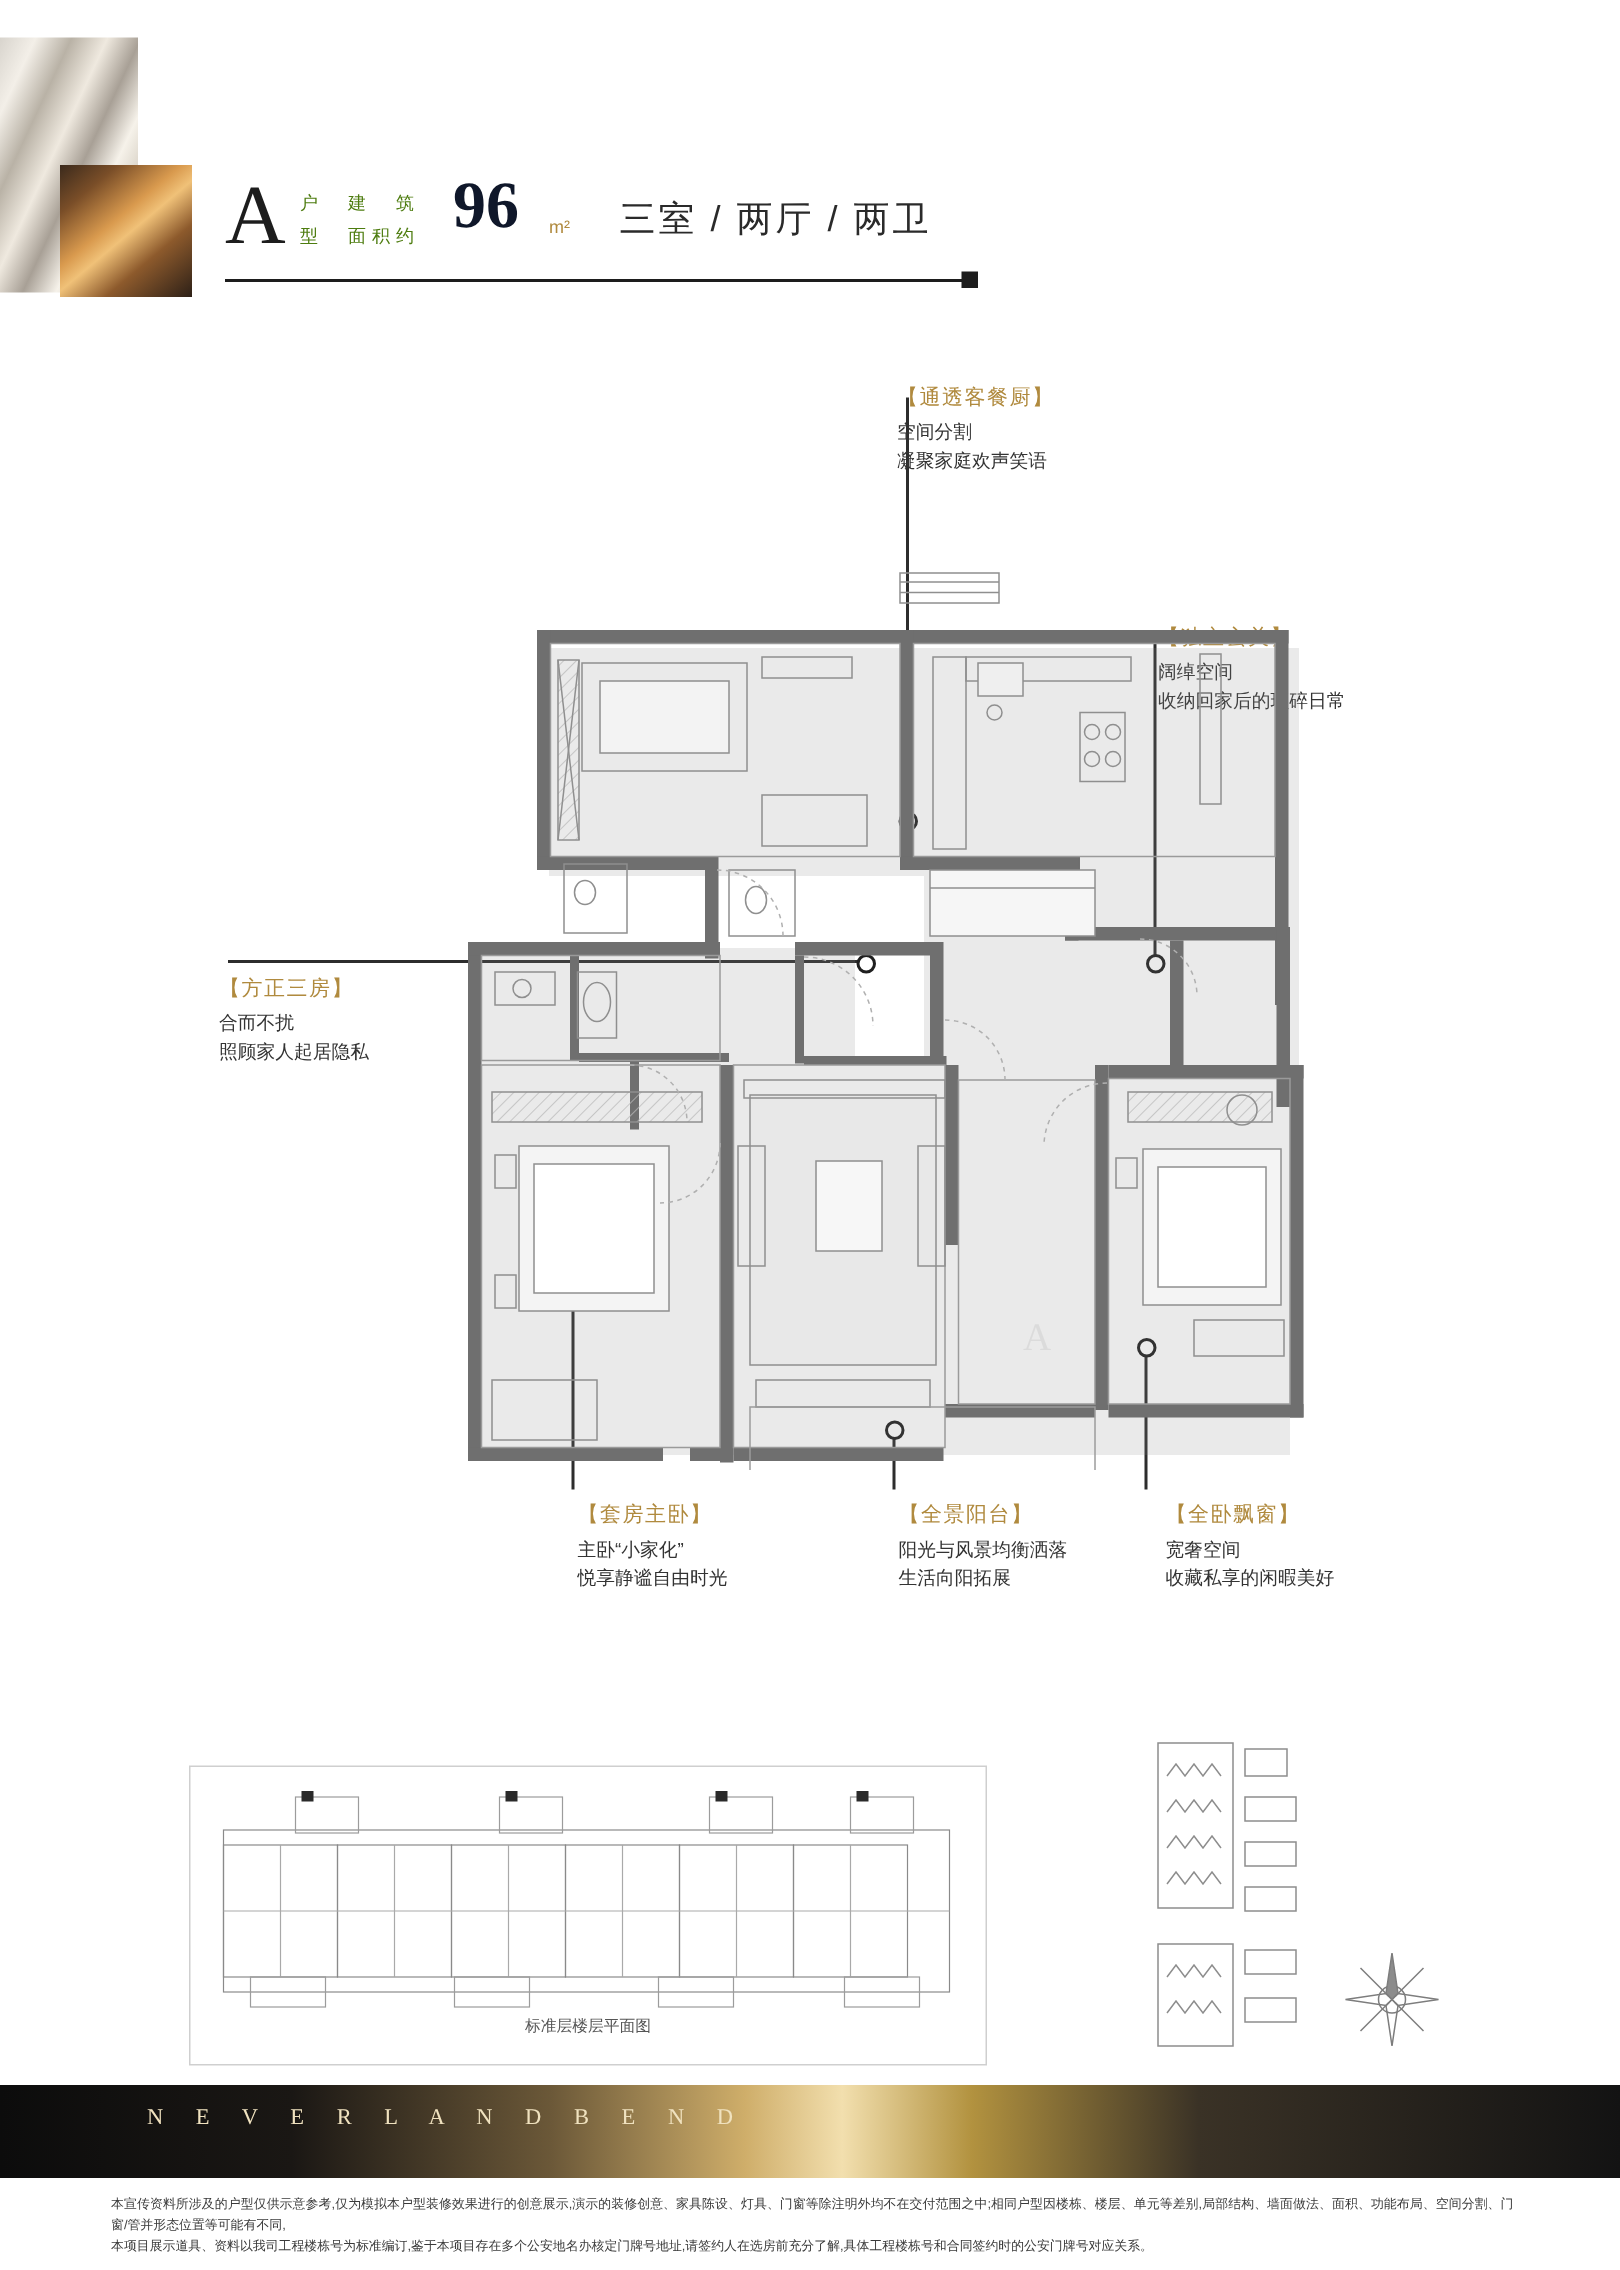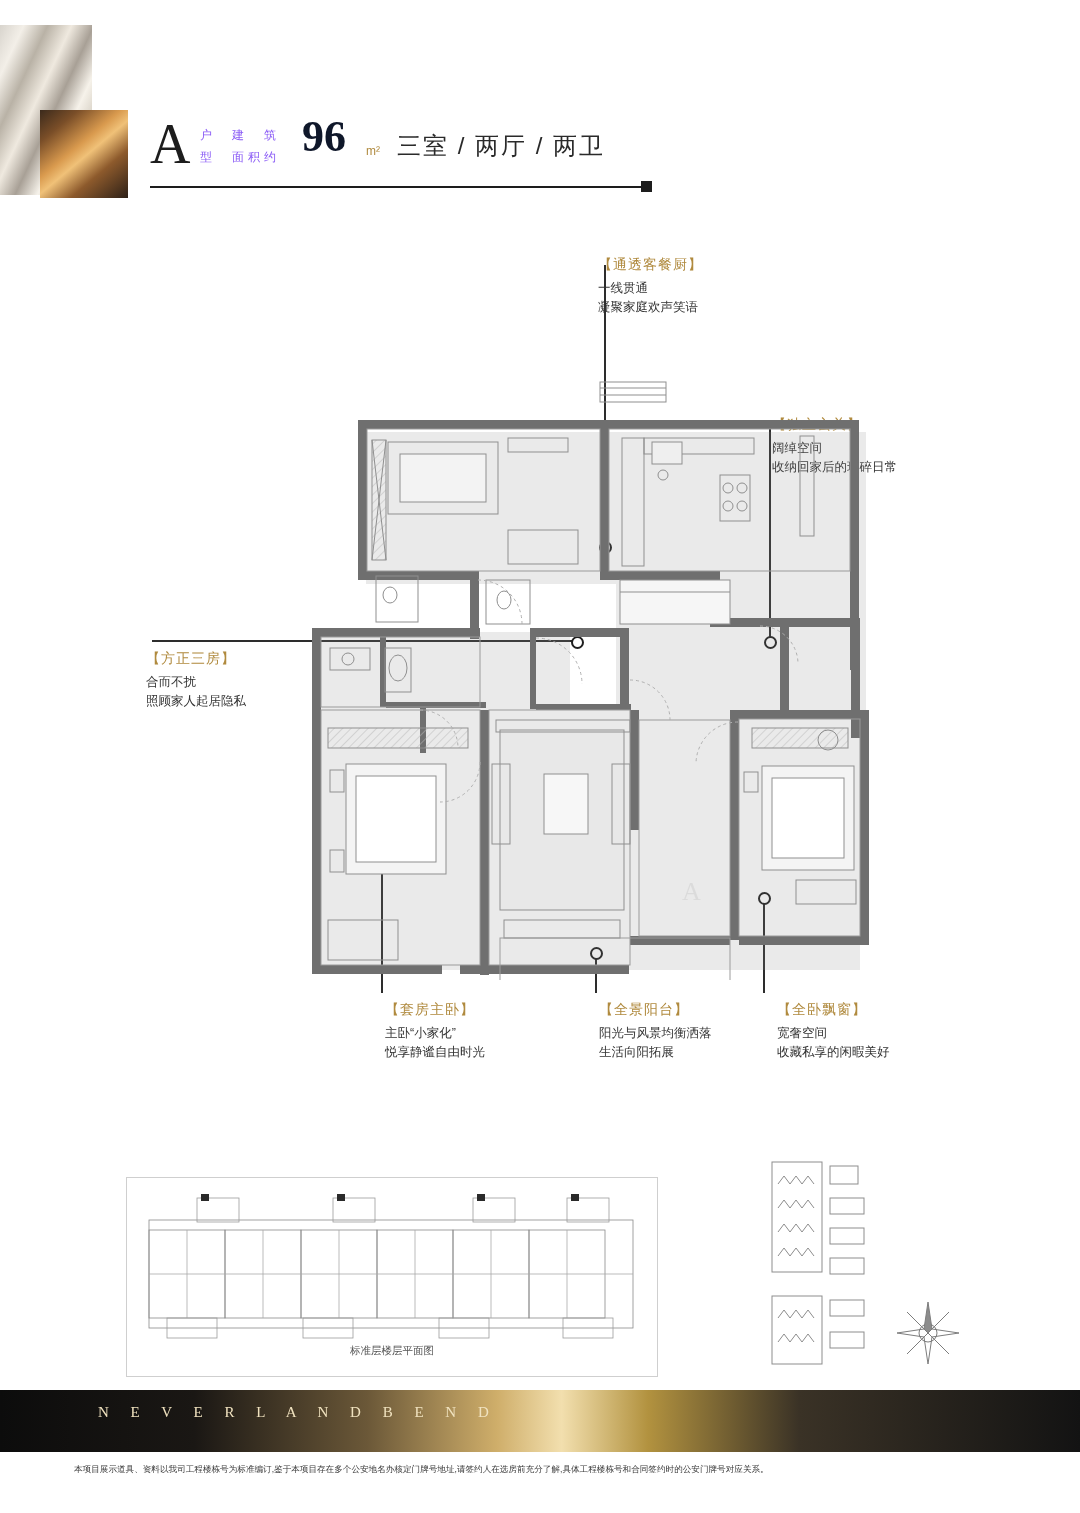--- a/index.html
+++ b/index.html
@@ -24,34 +24,34 @@
   .header{
     position:absolute;left:150px;top:108px;width:500px;height:96px;
   }
   .hdr-a{
     position:absolute;left:0;top:8px;
     font-family:"Liberation Serif","DejaVu Serif",serif;
     font-size:56px;color:#1d1d1d;font-weight:400;line-height:56px;
   }
   .hdr-cn{
     position:absolute;left:50px;top:16px;
-    font-size:12px;letter-spacing:4px;color:#8b5cf6;line-height:22px;
+    font-size:12px;letter-spacing:4px;color:#4d7c0f;line-height:22px;
   }
   .hdr-cn div{white-space:nowrap;}
   .hdr-num{
     position:absolute;left:152px;top:-2px;
     font-family:"Liberation Serif","DejaVu Serif",serif;
     font-size:44px;color:#0f172a;font-weight:700;line-height:62px;
   }
   .hdr-m2{
     position:absolute;left:216px;top:36px;
     font-size:12px;color:#b08a3e;
   }
   .hdr-type{
-    position:absolute;left:247px;top:22px;
+    position:absolute;left:263px;top:22px;
     font-size:24px;color:#2a2a2a;letter-spacing:2px;white-space:nowrap;
   }
   .hdr-rule{
     position:absolute;left:0;top:78px;width:500px;height:2px;background:#1d1d1d;
   }
   .hdr-sq{
     position:absolute;left:491px;top:73px;width:11px;height:11px;background:#1d1d1d;
   }
 
   
@@ -134,21 +134,21 @@
   <div class="dot" style="left:599px;top:316px;"></div>
   <div class="dot" style="left:764px;top:411px;"></div>
   <div class="dot" style="left:571px;top:411px;"></div>
   <div class="dot" style="left:376px;top:609px;"></div>
   <div class="dot" style="left:590px;top:722px;"></div>
   <div class="dot" style="left:758px;top:667px;"></div>
 
   <div class="callout" style="left:598px;top:30px;">
     <div class="ttl">【通透客餐厨】</div>
     <div class="body">
-      <div>一线贯通</div>
+      <div>空间分割</div>
       <div>凝聚家庭欢声笑语</div>
     </div>
   </div>
 
   <div class="callout" style="left:772px;top:190px;">
     <div class="ttl">【独立玄关】</div>
     <div class="body">
       <div>阔绰空间</div>
       <div>收纳回家后的琐碎日常</div>
     </div>
@@ -414,14 +414,15 @@
       <path d="M2 33 L29 29 L33 33 L29 37 Z"></path>
       <path d="M64 33 L37 29 L33 33 L37 37 Z"></path>
       <path d="M12 12 L31 31 M54 12 L35 31 M12 54 L31 35 M54 54 L35 35"></path>
     </g>
   </svg>
 </div>
 
 <div class="footer-band"></div>
 <div class="brand">N E V E R L A N D   B E N D</div>
 <div class="disclaimer">
+  <div>本宣传资料所涉及的户型仅供示意参考,仅为模拟本户型装修效果进行的创意展示,演示的装修创意、家具陈设、灯具、门窗等除注明外均不在交付范围之中;相同户型因楼栋、楼层、单元等差别,局部结构、墙面做法、面积、功能布局、空间分割、门窗/管并形态位置等可能有不同,</div>
   <div>本项目展示道具、资料以我司工程楼栋号为标准编订,鉴于本项目存在多个公安地名办核定门牌号地址,请签约人在选房前充分了解,具体工程楼栋号和合同签约时的公安门牌号对应关系。</div>
 </div>
 
 </body></html>

